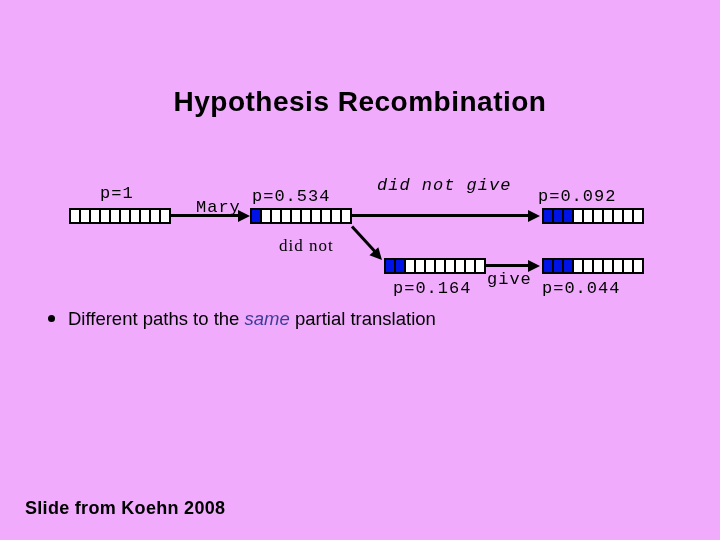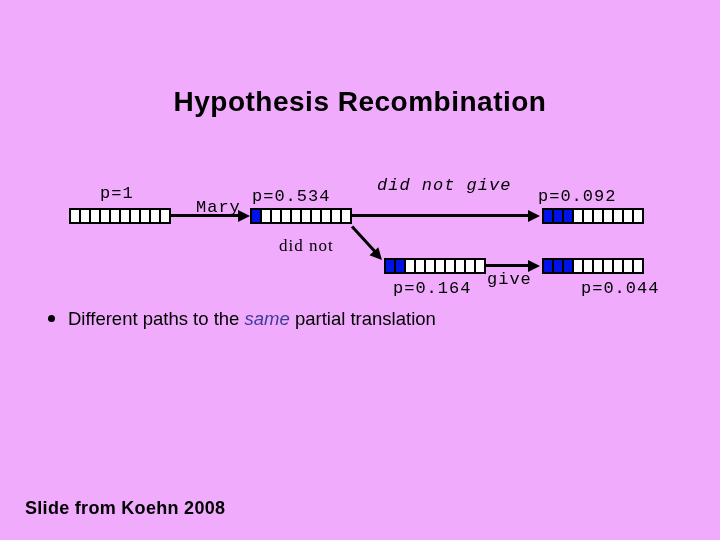--- a/index.html
+++ b/index.html
@@ -123,21 +123,21 @@
         <span class="cell"></span>
         <span class="cell"></span>
       </div>
 
     <div class="arrow" style="left:486px;top:264px;width:43px;">
       <i class="head"></i>
     </div>
     <div class="mlabel" style="left:487px;top:270px;">give</div>
 
     <div class="mlabel" style="left:393px;top:279px;text-align:center;">p=0.164</div>
-    <div class="mlabel" style="left:581px;top:279px;">p=0.044</div>
+    <div class="mlabel" style="left:542px;top:279px;">p=0.044</div>
 
   </div>
 
   <div class="bullet">
     <span class="dot"></span><span>Different paths to the </span><em>same</em><span> partial translation</span>
   </div>
 
   <div class="footer">Slide from Koehn 2008</div>
 
 </div>

